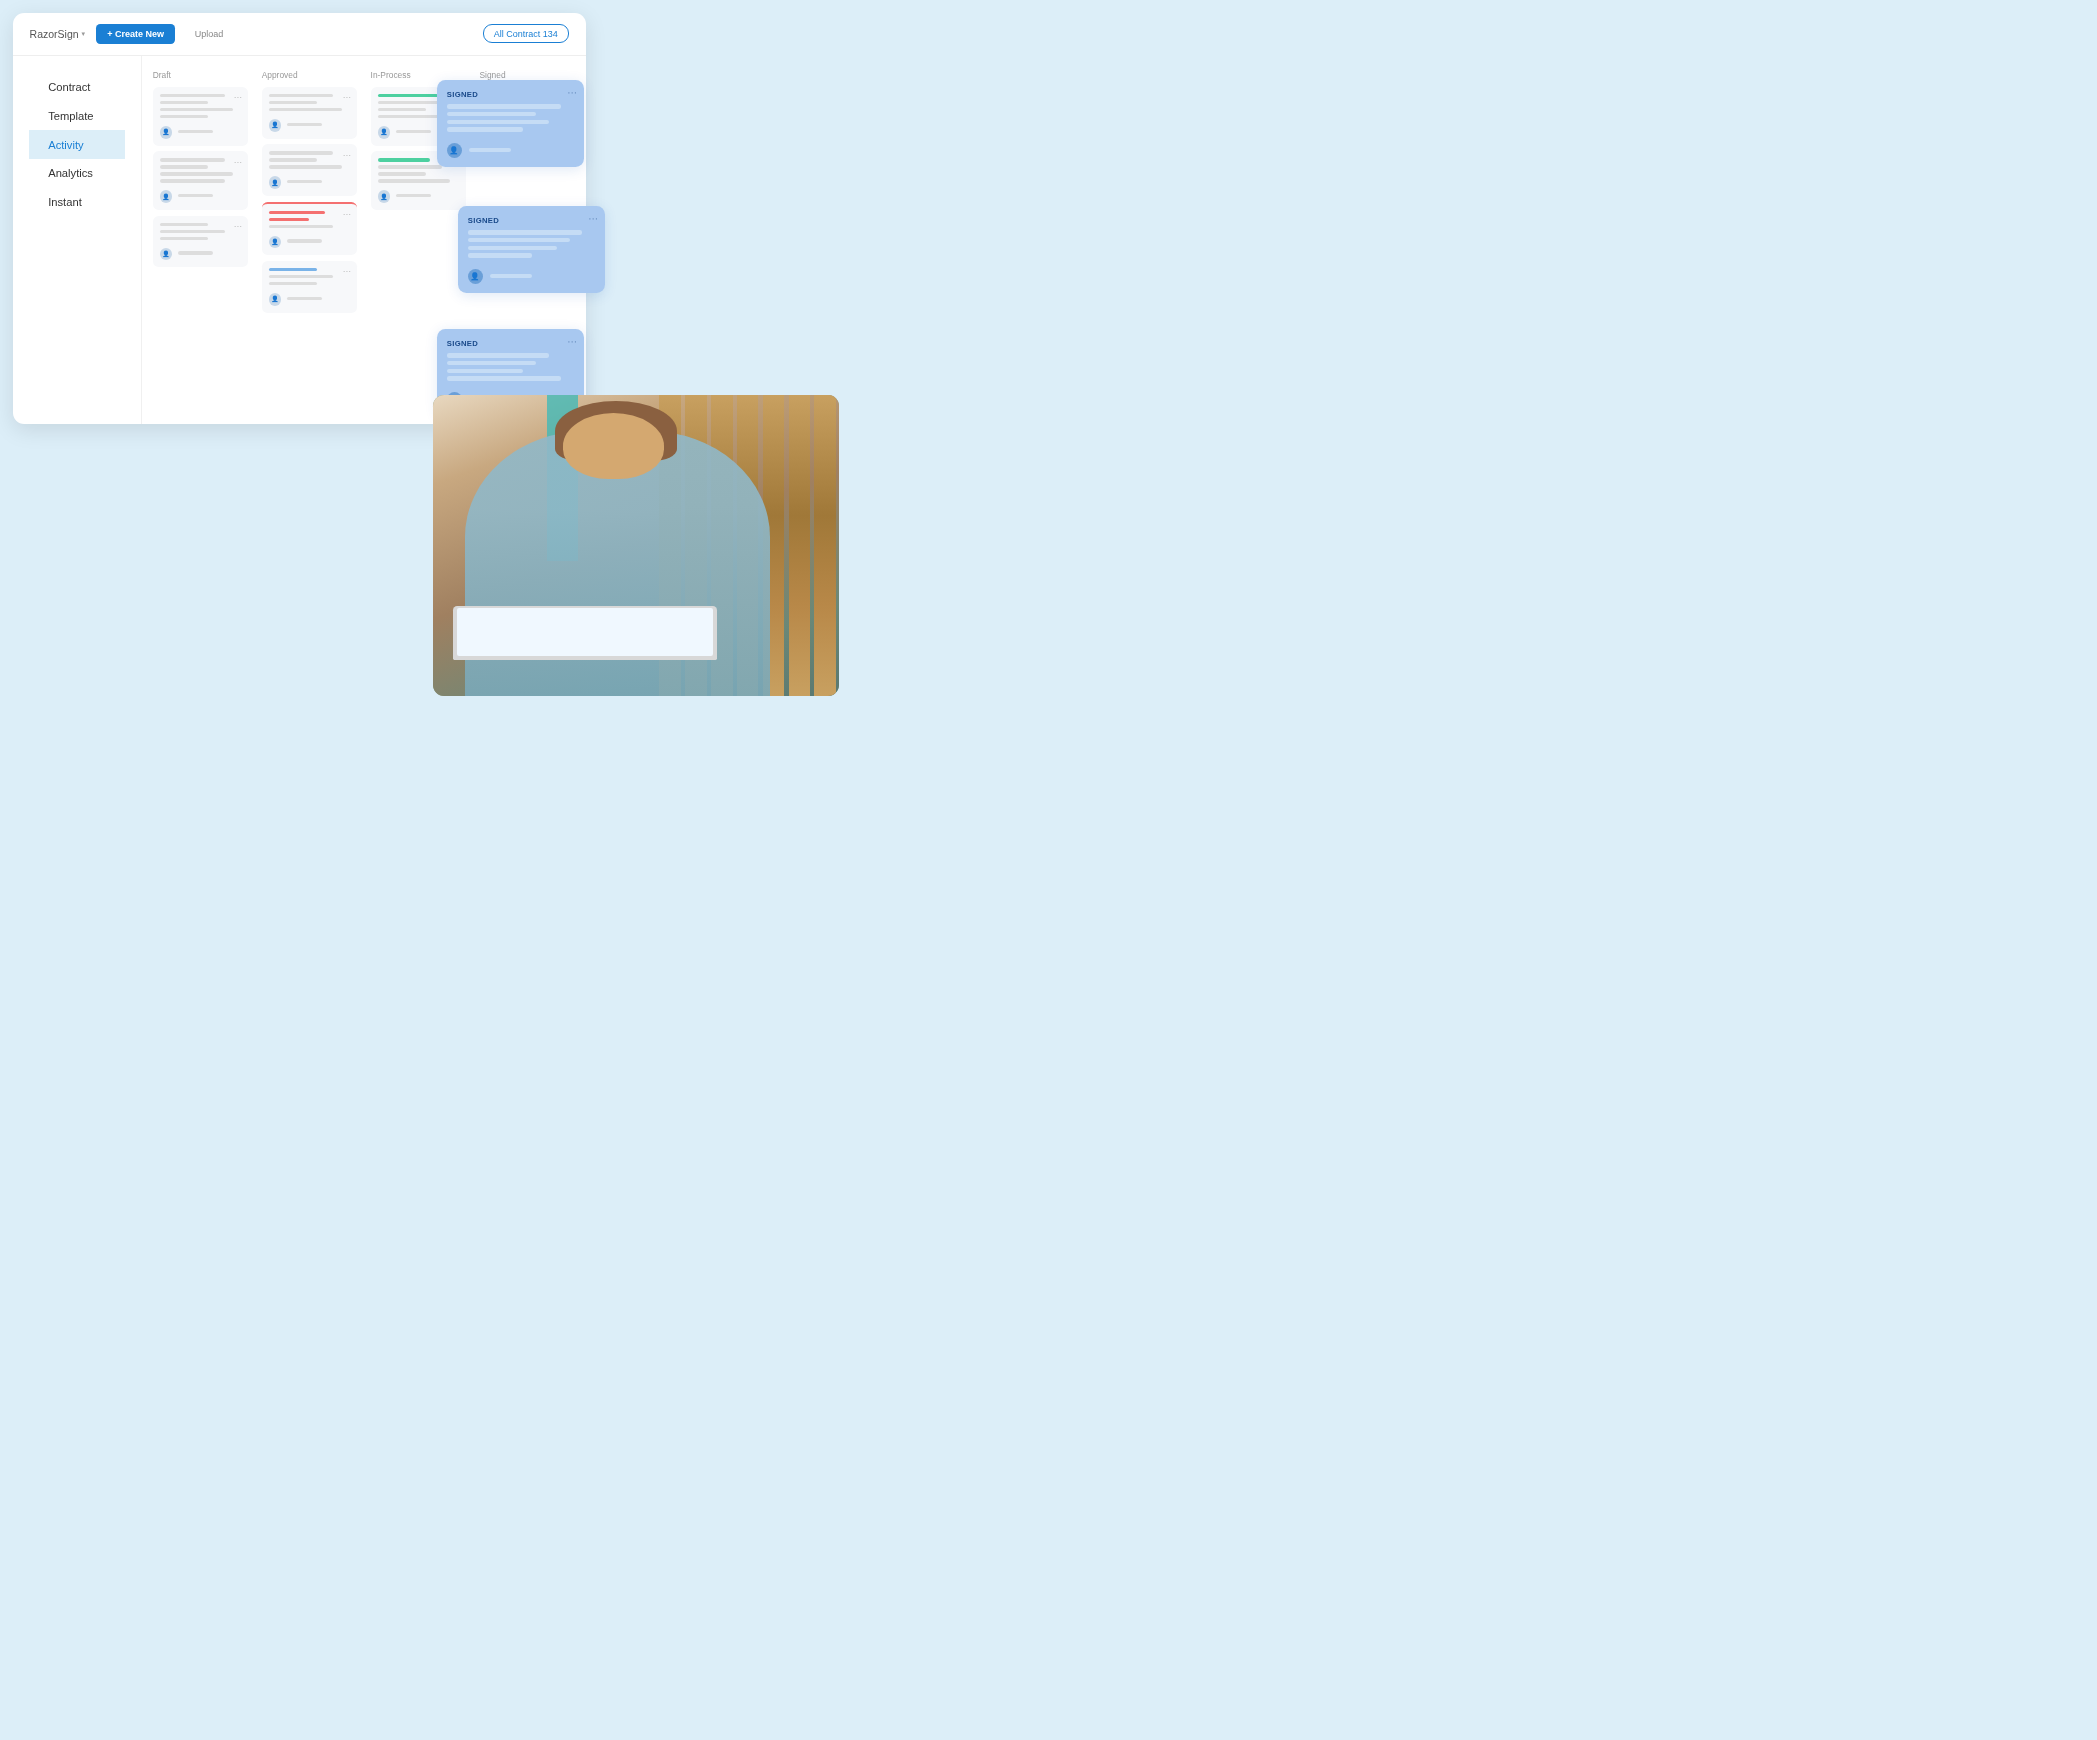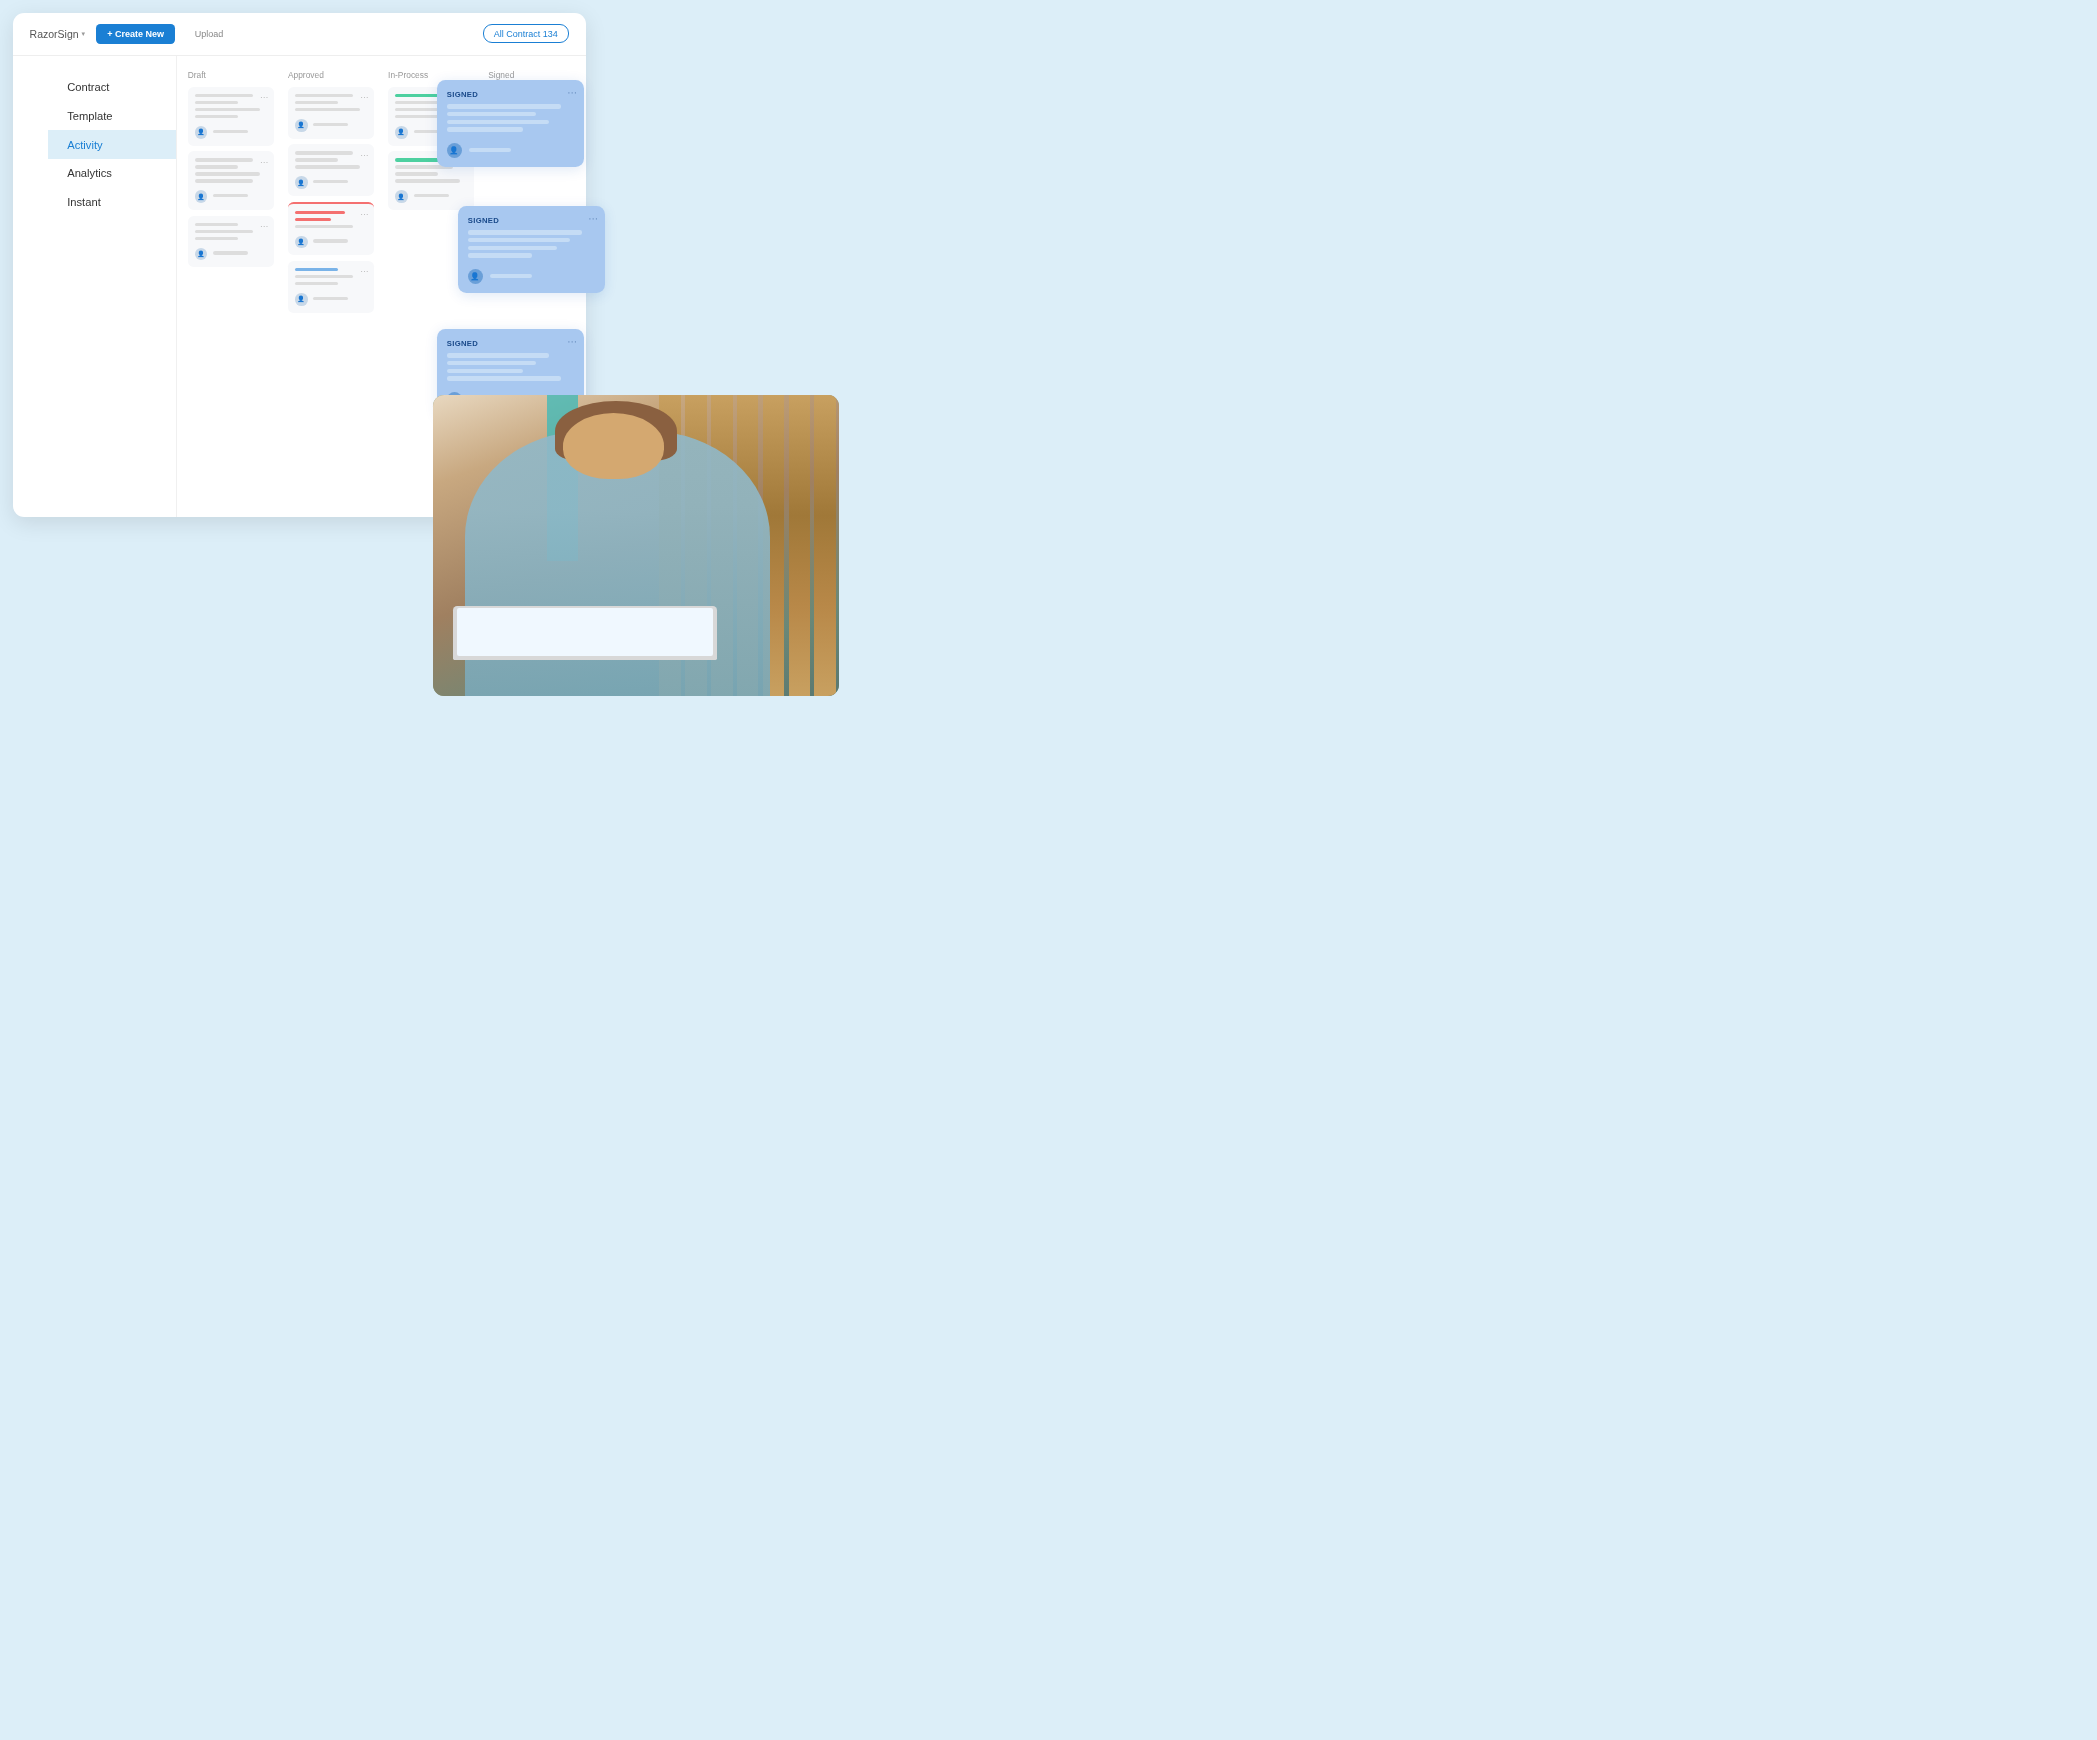--- a/index.html
+++ b/index.html
@@ -20,21 +20,21 @@
       font-weight: 700;
       color: #1a7fd4;
     }
 
     
     .app-window {
       position: absolute;
       top: 12.6px;
       left: 12.6px;
       width: 573px;
-      height: 504px;
+      height: 411px;
       background: #fff;
       border-radius: 11.2px;
       box-shadow: 0 5.6px 22.4px rgba(0,0,0,0.10);
       overflow: hidden;
     }
 
     
     .toolbar {
       display: flex;
       align-items: center;
@@ -94,24 +94,23 @@
 
     
     .content-area {
       display: flex;
       height: calc(100% - 41px);
     }
 
     
     .sidebar {
       width: 129px;
-      padding: 17px 0;
+      padding: 17px 16px;
       border-right: 0.7px solid #f0f0f0;
       flex-shrink: 0;
-      margin-left: 35px;
     }
 
     .sidebar-item {
       padding: 8.4px 19.6px;
       font-size: 11.2px;
       color: #333;
       cursor: pointer;
       border-radius: 0;
     }
 

